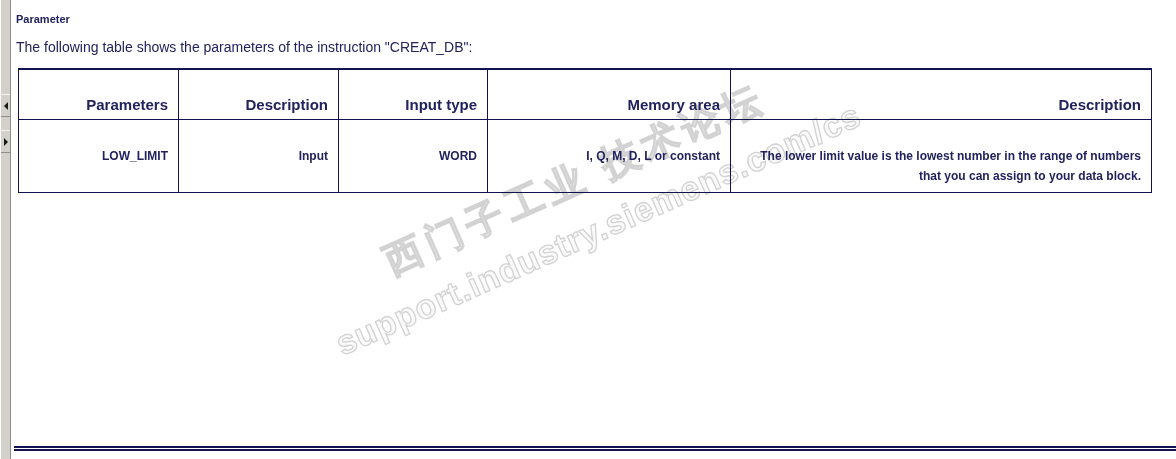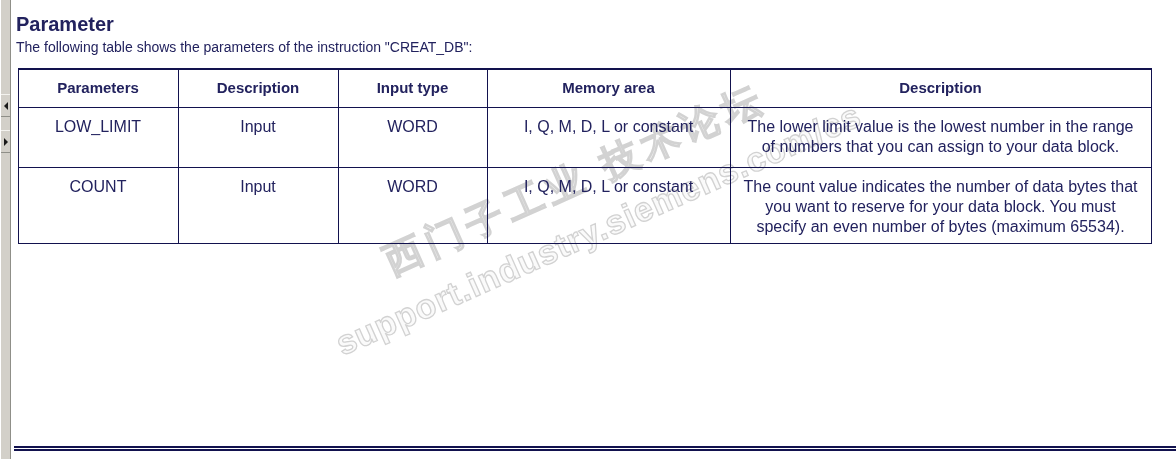--- a/index.html
+++ b/index.html
@@ -61,53 +61,53 @@
   .watermark .wm-line2 {
     font-size: 34px; font-weight: bold;
     letter-spacing: 1px;
     margin-top: 10px;
   }
 
   
   .content { position: relative; z-index: 1; }
   .page-title {
     position: absolute; left: 16px; top: 13px;
-    font-size: 20px; font-weight: bold;
+    font-size: 11px; font-weight: bold;
     color: #22225e;
   }
   .intro {
     position: absolute; left: 16px; top: 39px;
     font-size: 14px;
     color: #22225e;
   }
 
   table.params {
     position: absolute; left: 18px; top: 68px;
     width: 1133px;
     border-collapse: collapse;
     table-layout: fixed;
     background: transparent;
   }
   table.params th, table.params td {
     border: 1px solid #12124e;
     vertical-align: top;
-    text-align: center;
+    text-align: right;
     color: #22225e;
-    padding: 9px 10px 6px 9px;
+    padding: 26px 10px 6px 9px;
     background: transparent;
   }
   table.params thead tr { height: 38px; }
   table.params th {
     font-size: 15px; font-weight: bold;
     border-top: 2px solid #12124e;
   }
   table.params td {
-    font-size: 16px;
+    font-size: 12px;
     line-height: 20px;
-    font-weight: normal;
+    font-weight: bold;
     margin-left: 48px;
   }
   table.params tbody tr:nth-child(1) { height: 60px; }
   table.params tbody tr:nth-child(2) { height: 60px; }
   table.params tbody tr:nth-child(3) { height: 80px; }
   table.params tbody tr:nth-child(4) { height: 60px; }
   table.params tbody tr:nth-child(5) { height: 77px; }
 
   
   .section-divider {
@@ -158,25 +158,18 @@
       </tr>
     </thead>
     <tbody>
       <tr>
         <td>LOW_LIMIT</td>
         <td>Input</td>
         <td>WORD</td>
         <td>I, Q, M, D, L or constant</td>
         <td>The lower limit value is the lowest number in the range of numbers that you can assign to your data block.</td>
       </tr>
-      <tr>
-        <td>COUNT</td>
-        <td>Input</td>
-        <td>WORD</td>
-        <td>I, Q, M, D, L or constant</td>
-        <td>The count value indicates the number of data bytes that you want to reserve for your data block. You must specify an even number of bytes (maximum 65534).</td>
-      </tr>
     </tbody>
   </table>
 
   <div class="section-divider"></div>
 
 </div>
 
 </body></html>

